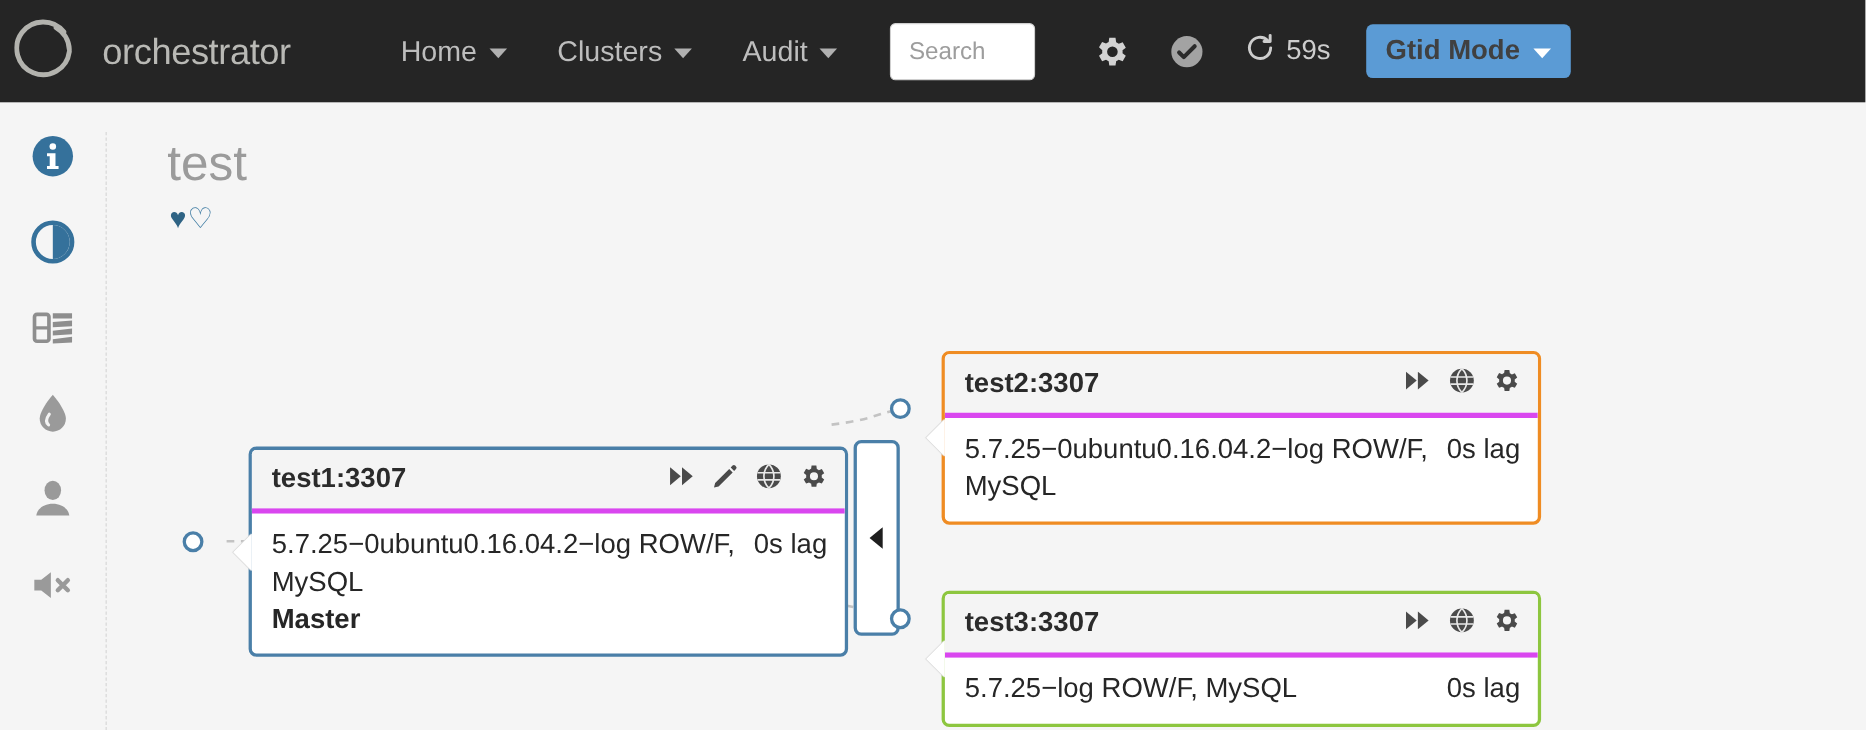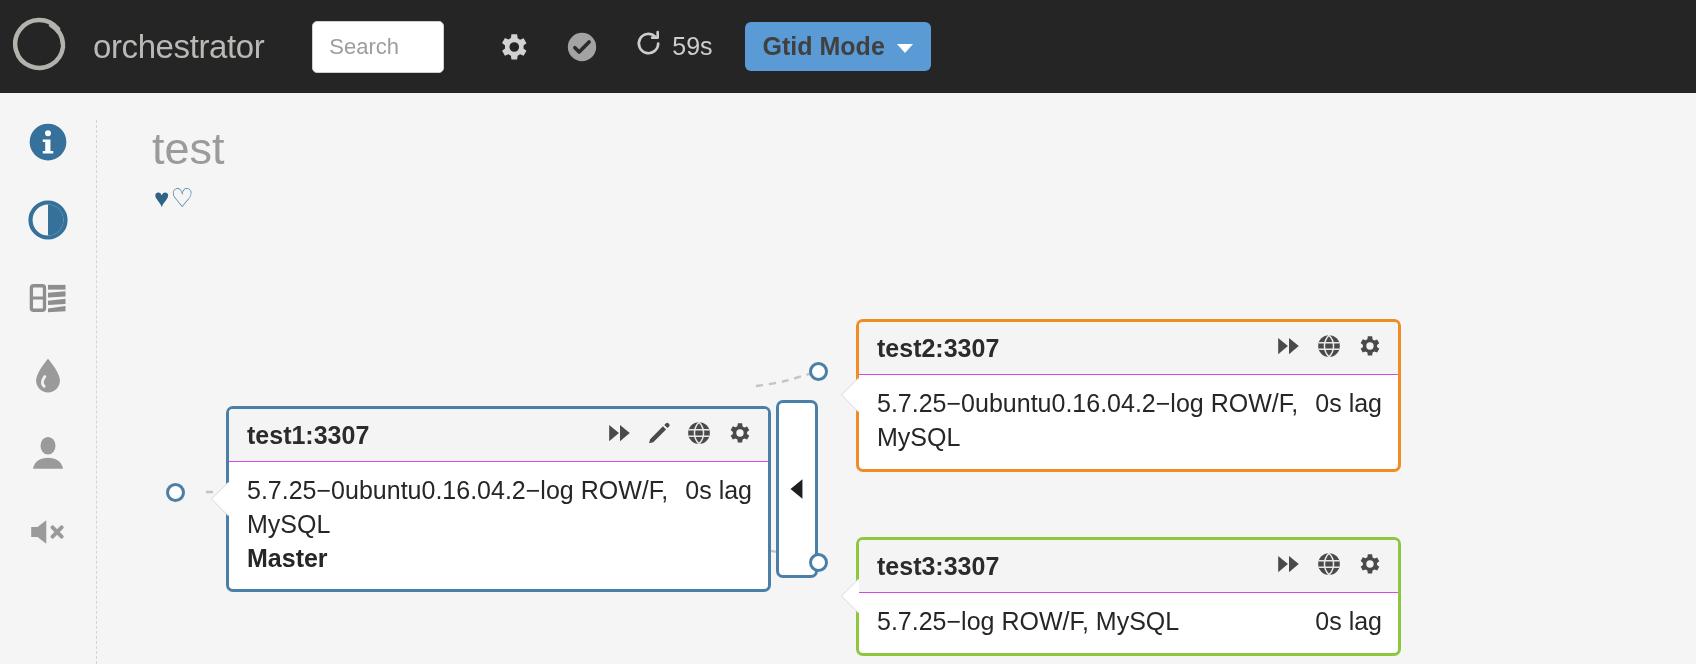--- a/index.html
+++ b/index.html
@@ -82,21 +82,21 @@
   }
   .heart-solid { color:#2f6384; }
   .heart-open { color:#3f7ca3; }
 
   
   .node {
     position:absolute; background:#ffffff; border-radius:7px;
     border:3px solid #4a7fa8;
   }
   .node-head {
-    background:#f4f4f4; border-bottom:1px solid #d946ef;
+    background:#f4f4f4; border-bottom:5px solid #d946ef;
     display:flex; align-items:center; justify-content:space-between;
     padding:11px 16px 11px 18px;
     border-radius:4px 4px 0 0;
   }
   .node-name { font-size:25px; color:#2b2b2b; font-weight:bold; }
   .node-head-icons { display:flex; align-items:center; gap:14px; }
   .node-body {
     padding:12px 16px 14px 18px; font-size:25px; color:#262626; line-height:1.35;
   }
   .node-row { display:flex; justify-content:space-between; gap:15px; }
@@ -141,20 +141,34 @@
   <div class="brand">
     <span class="brand-logo">
       <svg width="62" height="62" viewBox="0 0 62 62">
         <path d="M45 13 A24 24 0 1 0 50 31" fill="none" stroke="#b3b3ae" stroke-width="4.5" stroke-linecap="round"></path>
         <path d="M38 9 A24 24 0 0 1 50 29" fill="none" stroke="#b3b3ae" stroke-width="4.5" stroke-linecap="round"></path>
       </svg>
     </span>
     <span class="brand-title">orchestrator</span>
   </div>
 
+  <div class="nav-links">
+    <div class="nav-link">
+      <span>Home</span>
+      <i class="caret"></i>
+    </div>
+    <div class="nav-link">
+      <span>Clusters</span>
+      <i class="caret"></i>
+    </div>
+    <div class="nav-link">
+      <span>Audit</span>
+      <i class="caret"></i>
+    </div>
+  </div>
 
   <div class="search-box">
     <input type="text" placeholder="Search" style="">
   </div>
 
   <div class="nav-icons">
     <span class="nav-ico">
       <svg width="34" height="34" viewBox="0 0 24 24" fill="#d2d2d2">
         <path d="M19.4 13a7.6 7.6 0 0 0 0-2l2.1-1.6-2-3.5-2.5 1a7.6 7.6 0 0 0-1.7-1L14.9 3h-4l-.4 2.7a7.6 7.6 0 0 0-1.7 1l-2.5-1-2 3.5L6.4 11a7.6 7.6 0 0 0 0 2l-2.1 1.6 2 3.5 2.5-1a7.6 7.6 0 0 0 1.7 1l.4 2.7h4l.4-2.7a7.6 7.6 0 0 0 1.7-1l2.5 1 2-3.5-2.1-1.6zM12.9 15.4a3.4 3.4 0 1 1 0-6.8 3.4 3.4 0 0 1 0 6.8z"></path>
       </svg>

